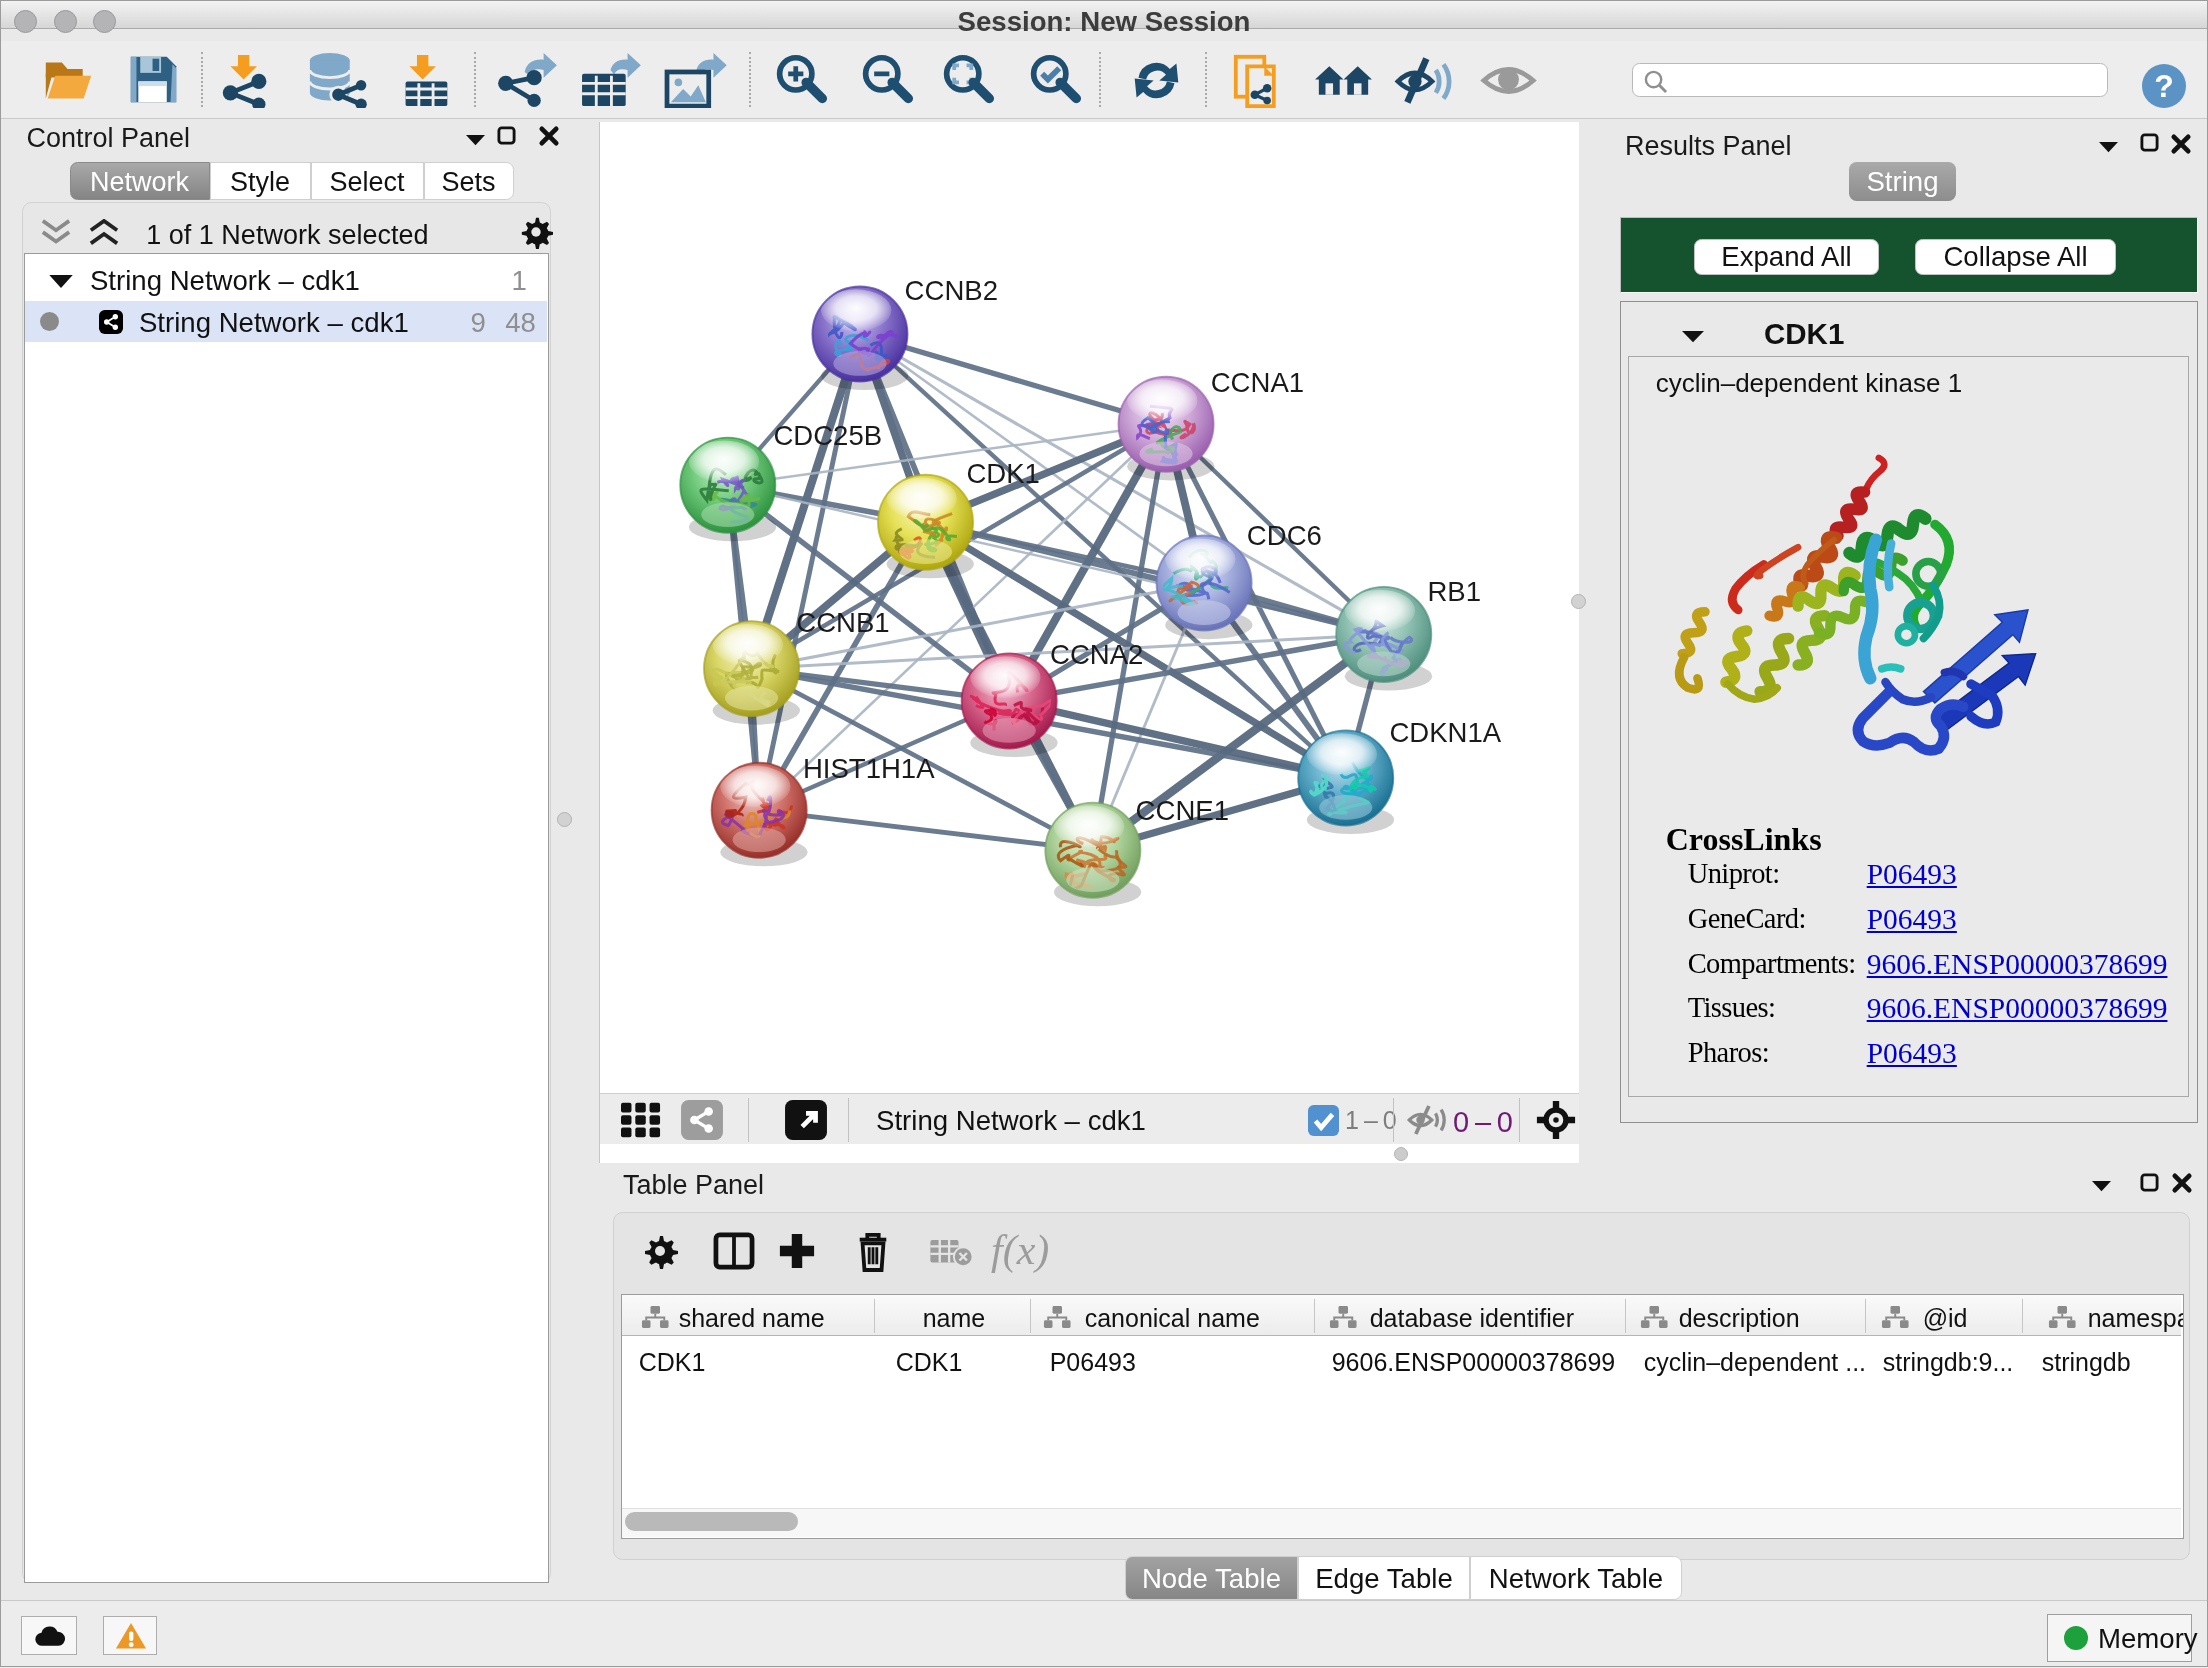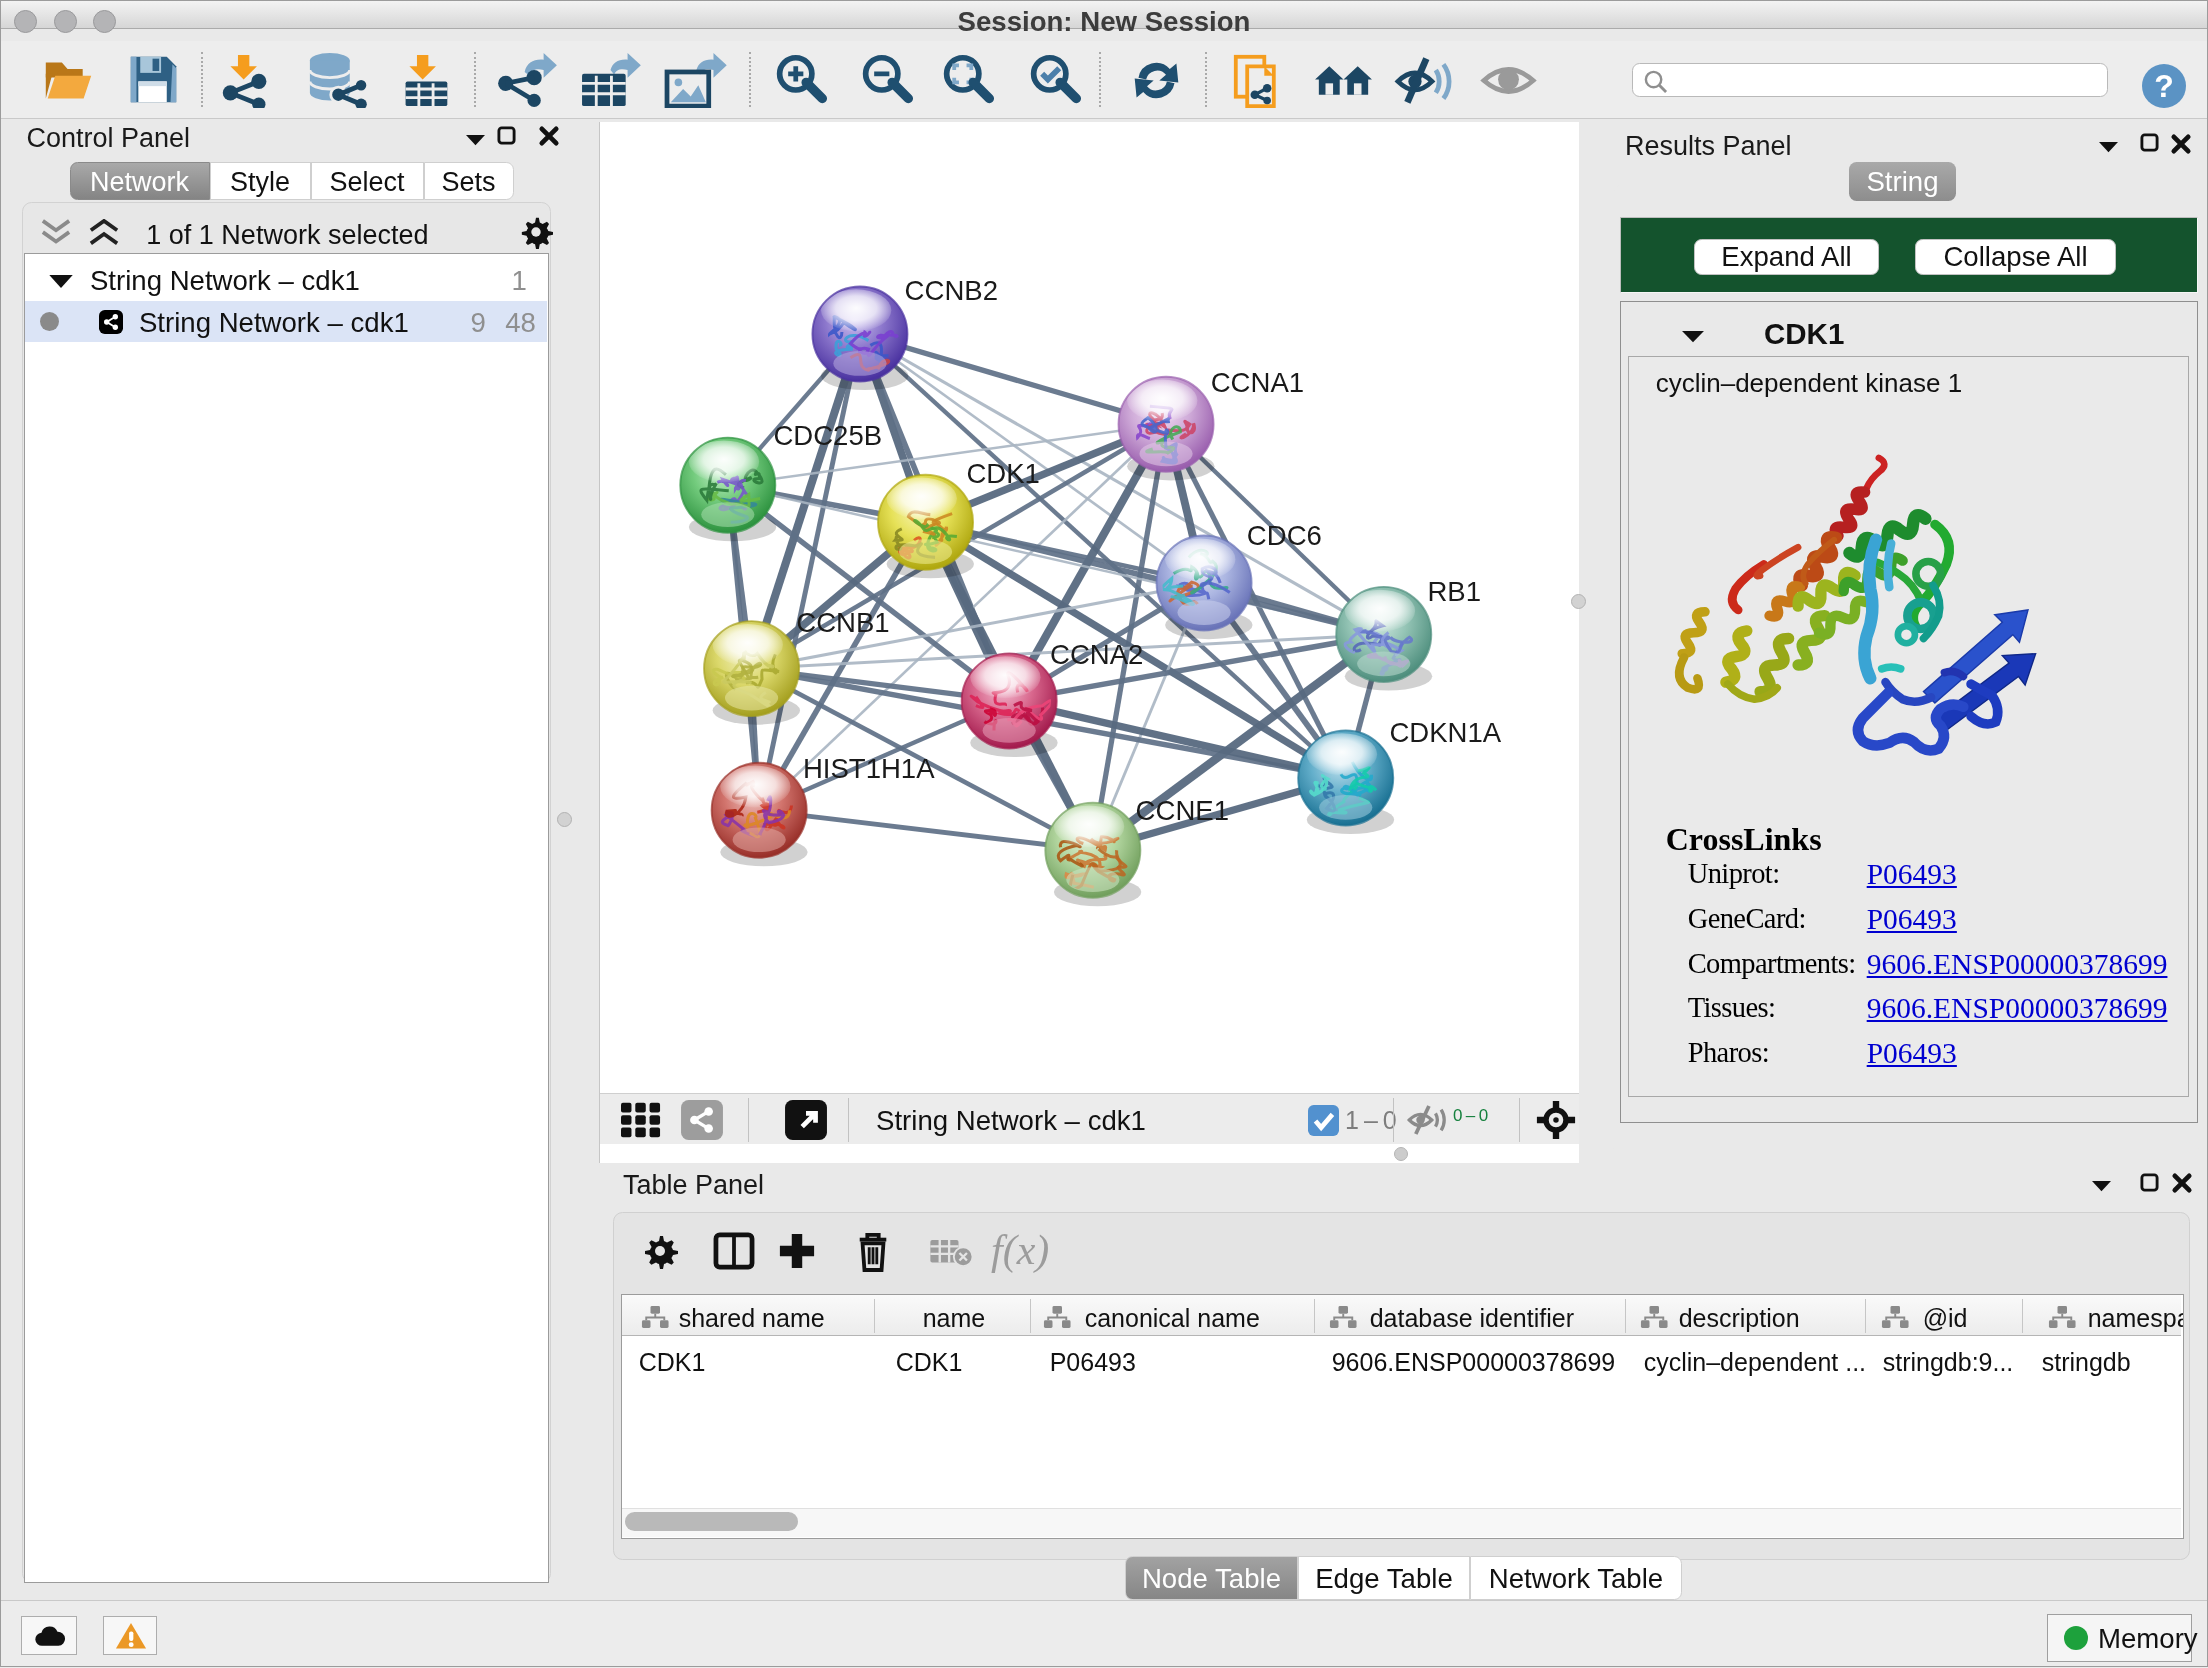--- a/index.html
+++ b/index.html
@@ -628,21 +628,21 @@
     </svg>
     <div class="abs" style="left:745px; top:12.4px; font-size:25px; color:#7d7d7d;">1 – 0</div>
     <div class="abs" style="left:793px; top:3.8px; height:44px; border-left:1px solid #c2c2c2;"></div>
 
     <svg class="abs" style="left:807px; top:11.4px" width="42" height="30" viewBox="0 0 44 32">
       <path d="M2 16 Q14 4 26 16 Q14 28 2 16z" fill="none" stroke="#8b8b8b" stroke-width="3.5"></path>
       <circle cx="14" cy="16" r="4.5" fill="#8b8b8b"></circle>
       <path d="M30 9 a14 14 0 0 1 0 14 M36 5 a20 20 0 0 1 0 22" stroke="#8b8b8b" stroke-width="3.5" fill="none"></path>
       <path d="M23 1 L9 31" stroke="#8b8b8b" stroke-width="4"></path>
     </svg>
-    <div class="abs" style="left:853px; top:12.4px; font-size:17px; color:#15803d;">0 – 0</div>
+    <div class="abs" style="left:853px; top:12.4px; font-size:29px; color:#701a75;">0 – 0</div>
     <div class="abs" style="left:919px; top:3.8px; height:44px; border-left:1px solid #c2c2c2;"></div>
 
     <svg class="abs" style="left:935px; top:5.7px" width="42" height="40" viewBox="0 0 44 44">
       <circle cx="22" cy="22" r="11" fill="none" stroke="#111" stroke-width="6"></circle>
       <path d="M22 1 v10 M22 33 v10 M1 22 h10 M33 22 h10" stroke="#111" stroke-width="7"></path>
       <circle cx="22" cy="22" r="3" fill="#111"></circle>
     </svg>
   </div>
   <div class="abs" style="left:0; top:1022px; width:980px; height:18px; background:#fff;"></div>
 </div>

